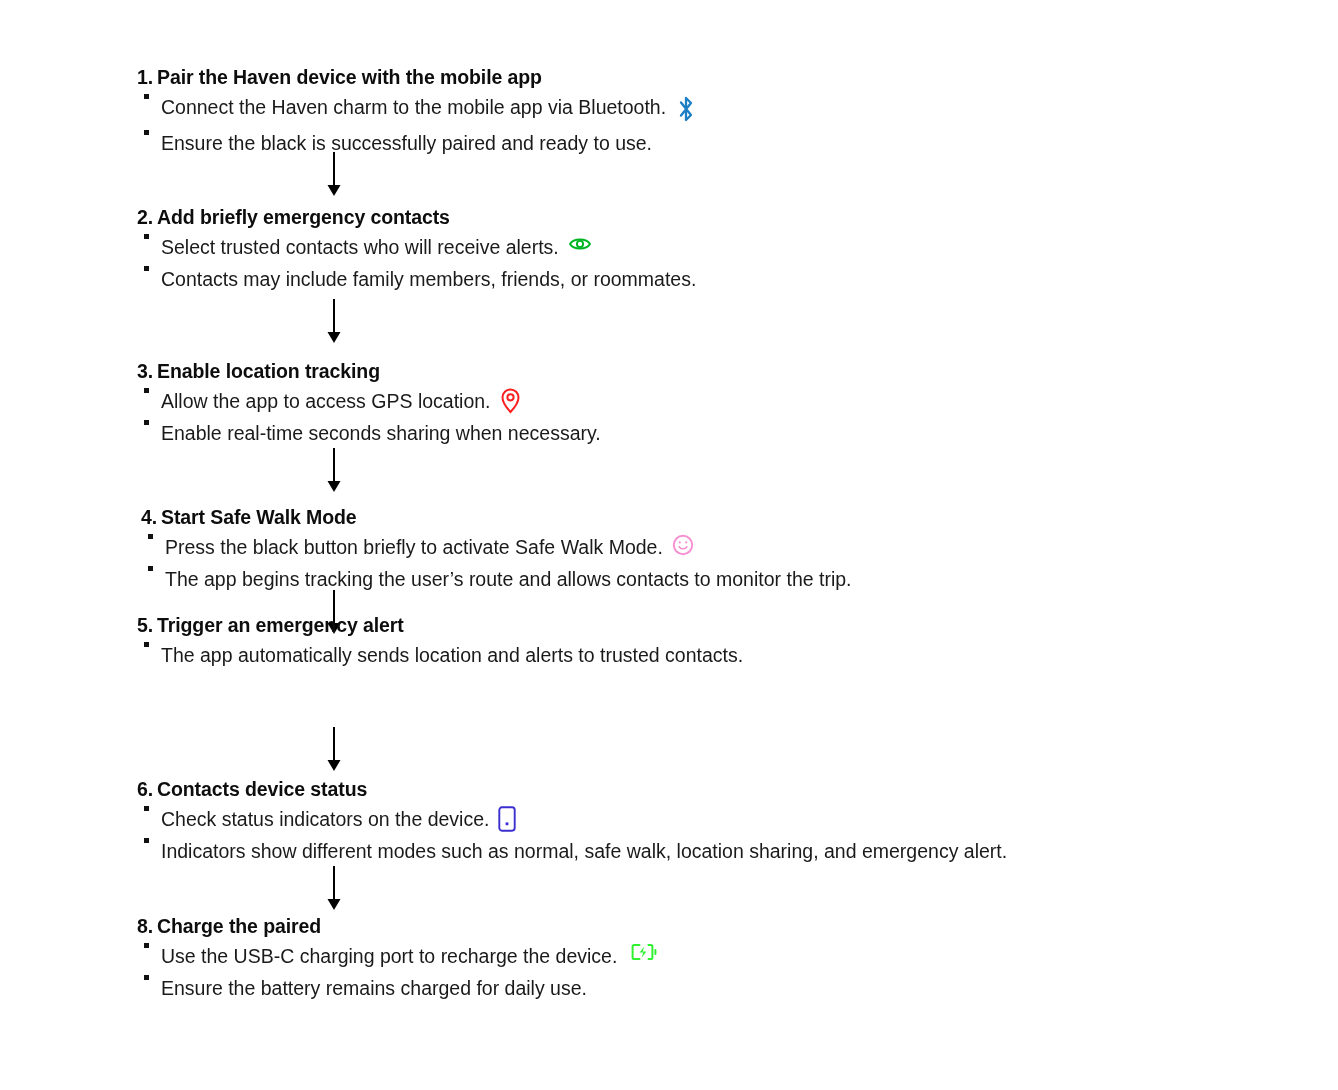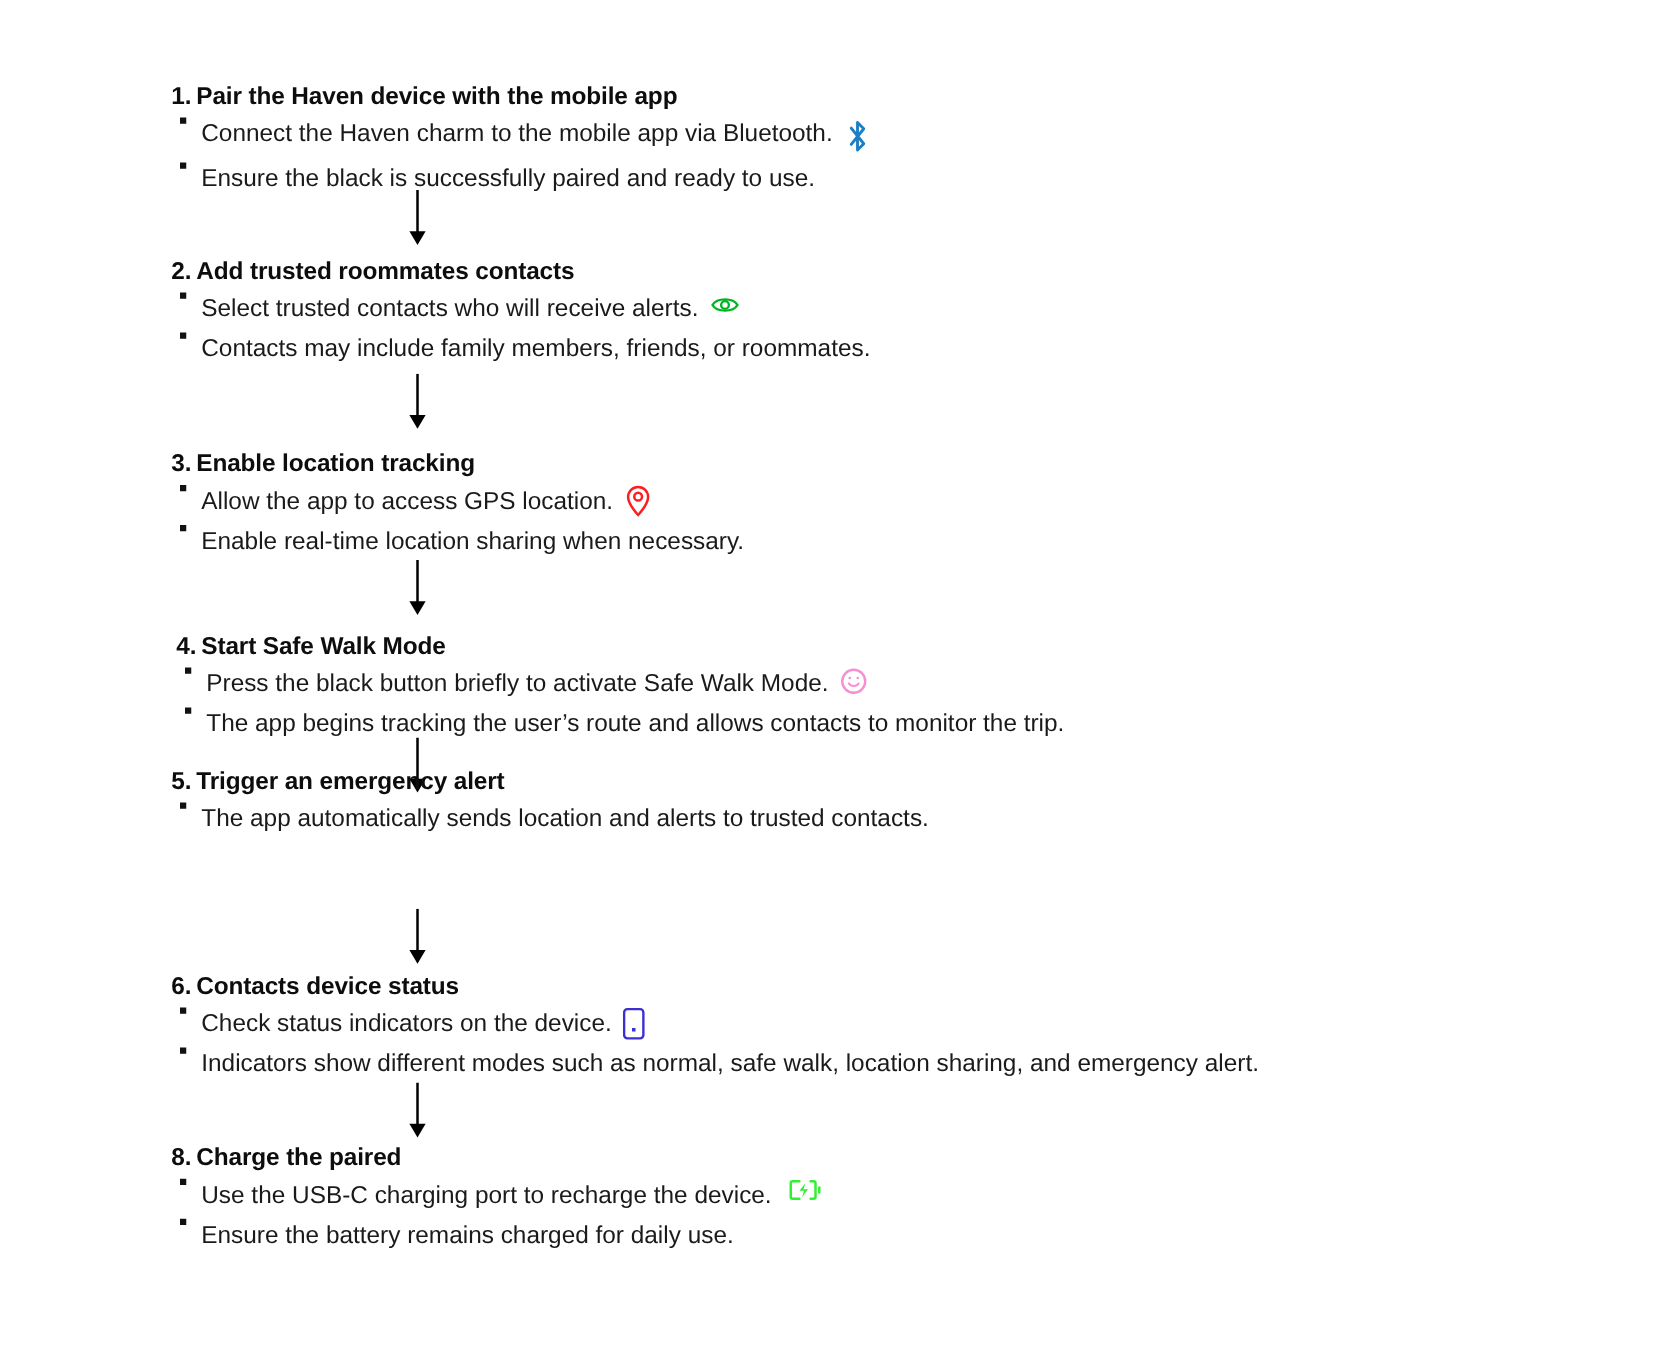--- a/index.html
+++ b/index.html
@@ -111,21 +111,21 @@
 
   <div class="arrow" style="left:321px; top:152px;">
     <svg width="26" height="46" viewBox="0 0 26 46">
       <line x1="13" y1="0" x2="13" y2="38" stroke="#000000" stroke-width="2"></line>
       <path d="M6.5 33 L13 44 L19.5 33 Z" fill="#000000"></path>
     </svg>
   </div>
 
   <div class="step" style="top:208px;">
     <div class="step-title">
-      <span class="num">2.</span><span>Add trusted roommates contacts</span>
+      <span class="num">2.</span><span>Add briefly emergency contacts</span>
     </div>
     <ul class="bullets">
       <li class="bullet">
         <span class="marker"></span>
         <span class="btext">Select trusted contacts who will receive alerts.</span>
         <span class="ic">
           <svg width="24" height="20" viewBox="0 0 24 20" fill="none">
             <path d="M2 10 C5.5 4, 18.5 4, 22 10 C18.5 16, 5.5 16, 2 10 Z" stroke="#00b521" stroke-width="1.9" fill="none"></path>
             <circle cx="12" cy="10" r="3.1" stroke="#00b521" stroke-width="1.9" fill="none"></circle>
           </svg>
@@ -155,21 +155,21 @@
         <span class="btext">Allow the app to access GPS location.</span>
         <span class="ic">
           <svg width="21" height="26" viewBox="0 0 21 26" fill="none">
             <path d="M10.5 24 C10.5 24, 18.5 15.5, 18.5 9.5 C18.5 5, 14.9 1.5, 10.5 1.5 C6.1 1.5, 2.5 5, 2.5 9.5 C2.5 15.5, 10.5 24, 10.5 24 Z" stroke="#fb2020" stroke-width="2" fill="none"></path>
             <circle cx="10.5" cy="9.3" r="3.1" stroke="#fb2020" stroke-width="2" fill="none"></circle>
           </svg>
         </span>
       </li>
       <li class="bullet">
         <span class="marker"></span>
-        <span class="btext">Enable real-time location sharing when necessary.</span>
+        <span class="btext">Enable real-time seconds sharing when necessary.</span>
       </li>
     </ul>
   </div>
 
   <div class="arrow" style="left:321px; top:448px;">
     <svg width="26" height="46" viewBox="0 0 26 46">
       <line x1="13" y1="0" x2="13" y2="38" stroke="#000000" stroke-width="2"></line>
       <path d="M6.5 33 L13 44 L19.5 33 Z" fill="#000000"></path>
     </svg>
   </div>

